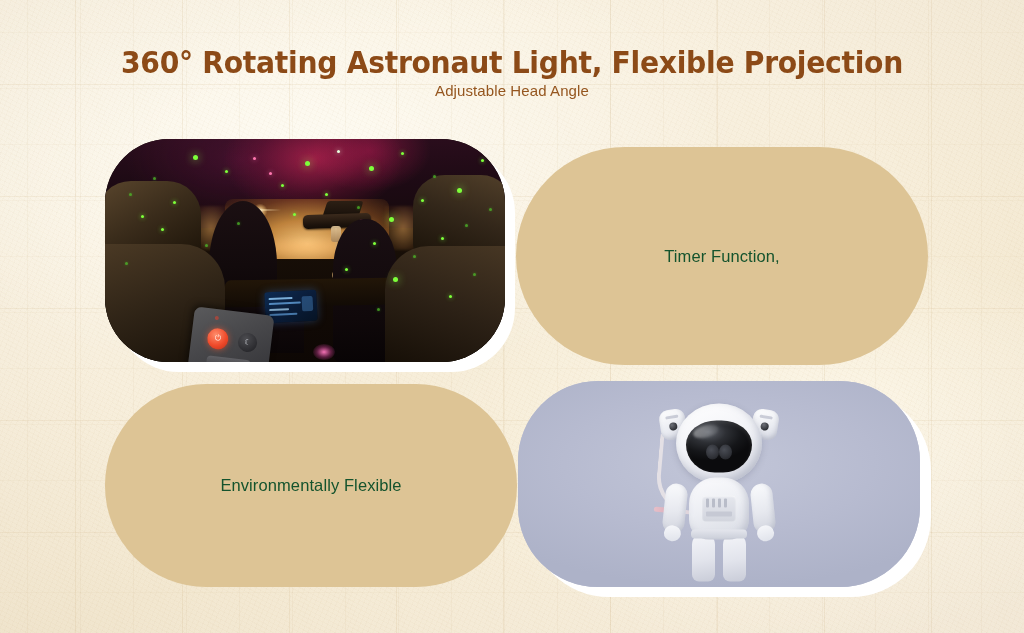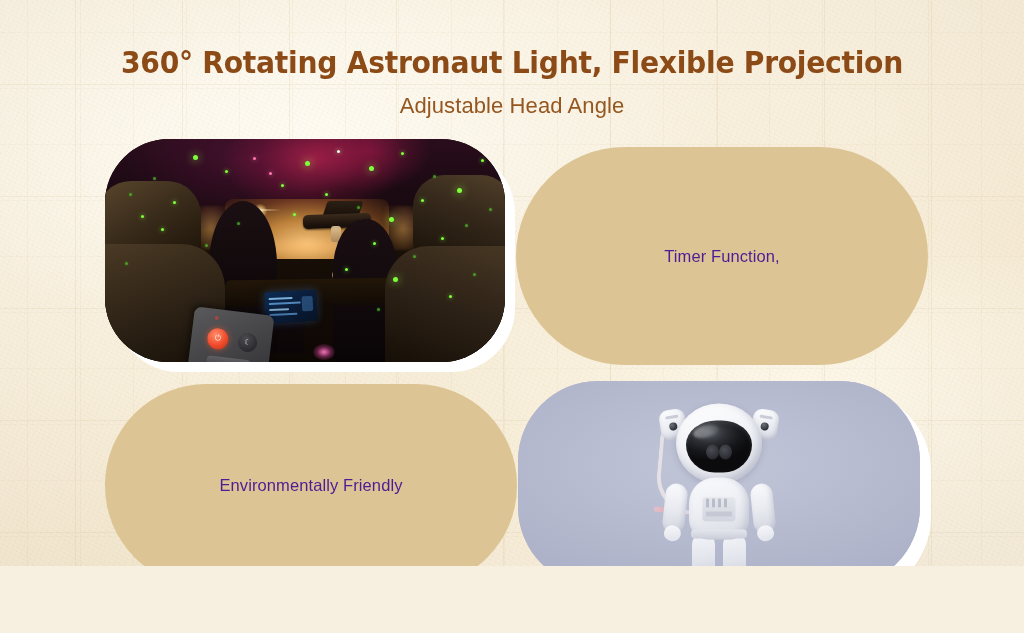--- a/index.html
+++ b/index.html
@@ -14,21 +14,21 @@
     font-family: "Liberation Sans", sans-serif;
     background: #f7efdf;
     position: relative;
   }
 
   
   #page {
     position: absolute;
     inset: 0;
     width: 1024px;
-    height: 566px;
+    height: 633px;
     background:
       radial-gradient(ellipse 60% 50% at 30% 25%, rgba(255,253,246,0.85) 0%, rgba(255,253,246,0) 70%),
       radial-gradient(ellipse 50% 45% at 78% 70%, rgba(255,252,242,0.7) 0%, rgba(255,252,242,0) 72%),
       linear-gradient(160deg, #fbf5e7 0%, #f8f0df 35%, #f6ecd6 65%, #f9f1e2 100%);
     overflow: hidden;
   }
 
   
   .grid-overlay {
     position: absolute;
@@ -81,23 +81,23 @@
     font-family: "DejaVu Sans", sans-serif;
     font-size: 30px;
     font-weight: 700;
     letter-spacing: -0.3px;
     color: #8c4a17;
     line-height: 1.1;
     white-space: nowrap;
     transform: scaleX(0.94);
   }
   .subtitle {
-    margin-top: 14px;
+    margin-top: 3px;
     font-family: "Liberation Sans", sans-serif;
-    font-size: 22px;
+    font-size: 15px;
     font-weight: 400;
     color: #95561f;
     letter-spacing: 0.1px;
   }
 
   
   .grid {
     position: absolute;
     left: 105px;
     top: 139px;
@@ -165,21 +165,21 @@
     background: #b9bdd2;
   }
   .sheet-astro {
     left: 424px; top: 252px;
     width: 402px; height: 206px;
     border-radius: 80px;
   }
 
   .card-text {
     text-align: center;
-    color: #4c1d95;
+    color: #14532d;
     font-size: 16.5px;
     line-height: 1.85;
     font-family: "Liberation Sans", sans-serif;
     font-weight: 400;
     letter-spacing: 0.1px;
     padding: 0 30px;
   }
 
   
   .car-scene { position: absolute; inset: 0; }
@@ -720,21 +720,21 @@
         <div class="floor-glow"></div>
       </div>
     </div>
 
     <div class="card card-tan-timer">
       <div class="card-text">Timer Function,</div>
     </div>
 
     <div class="card card-tan-eco">
       <div class="card-text">
-        <div>Environmentally Friendly</div>
+        <div>Environmentally Flexible</div>
       </div>
     </div>
 
     <div class="card card-photo-astro">
       <div class="astro-scene">
         <div class="astro">
 
           <div class="hose"></div>
 
           <div class="ear left">

